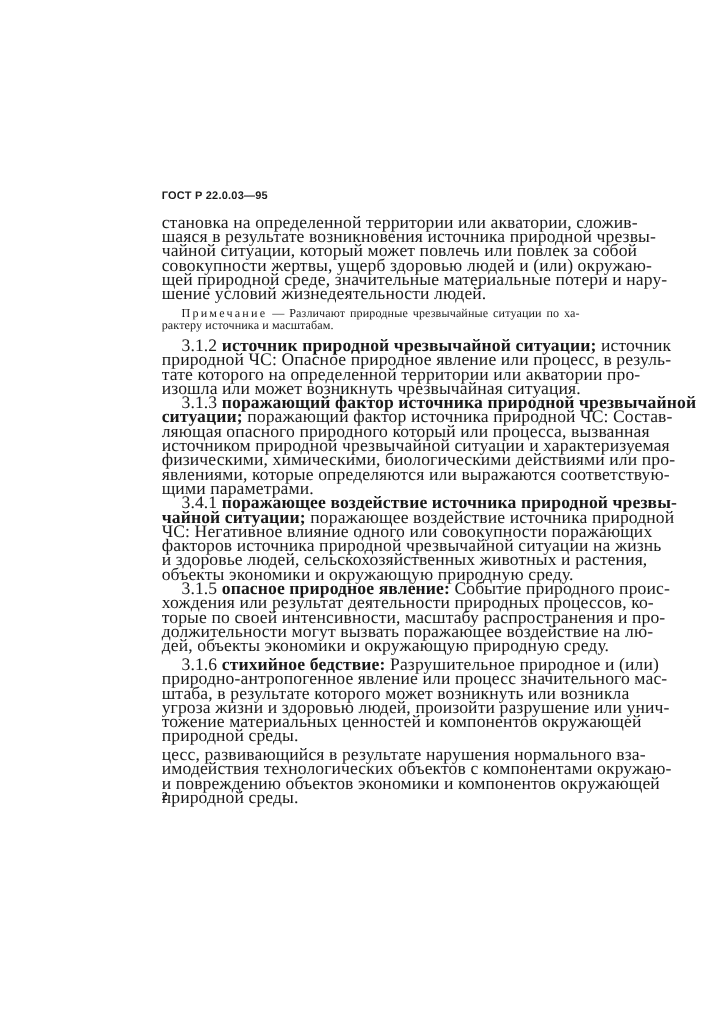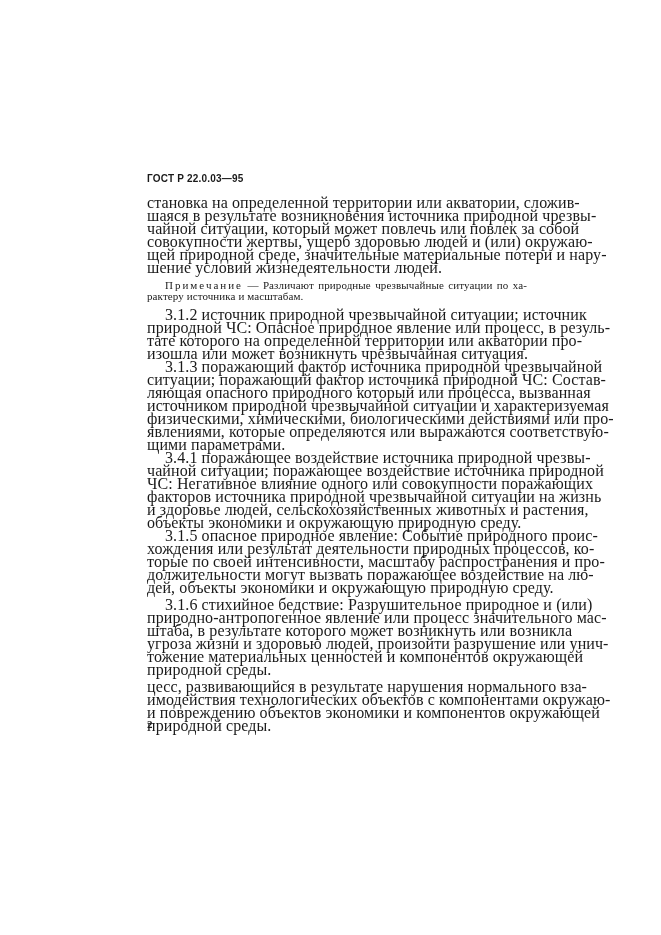--- a/index.html
+++ b/index.html
@@ -43,21 +43,21 @@
       text-align-last: justify;
       letter-spacing: 0.1px;
     }
     .line.last {
       text-align-last: left;
     }
     .indent {
       padding-left: 18px;
     }
     .b {
-      font-weight: normal;
+      font-weight: bold;
       font-family: "Liberation Serif", "DejaVu Serif", serif;
     }
     .note .line {
       font-size: 11px;
       line-height: 11px;
       height: 11px;
     }
     .note {
       margin-top: 6px;
       margin-bottom: 6px;

